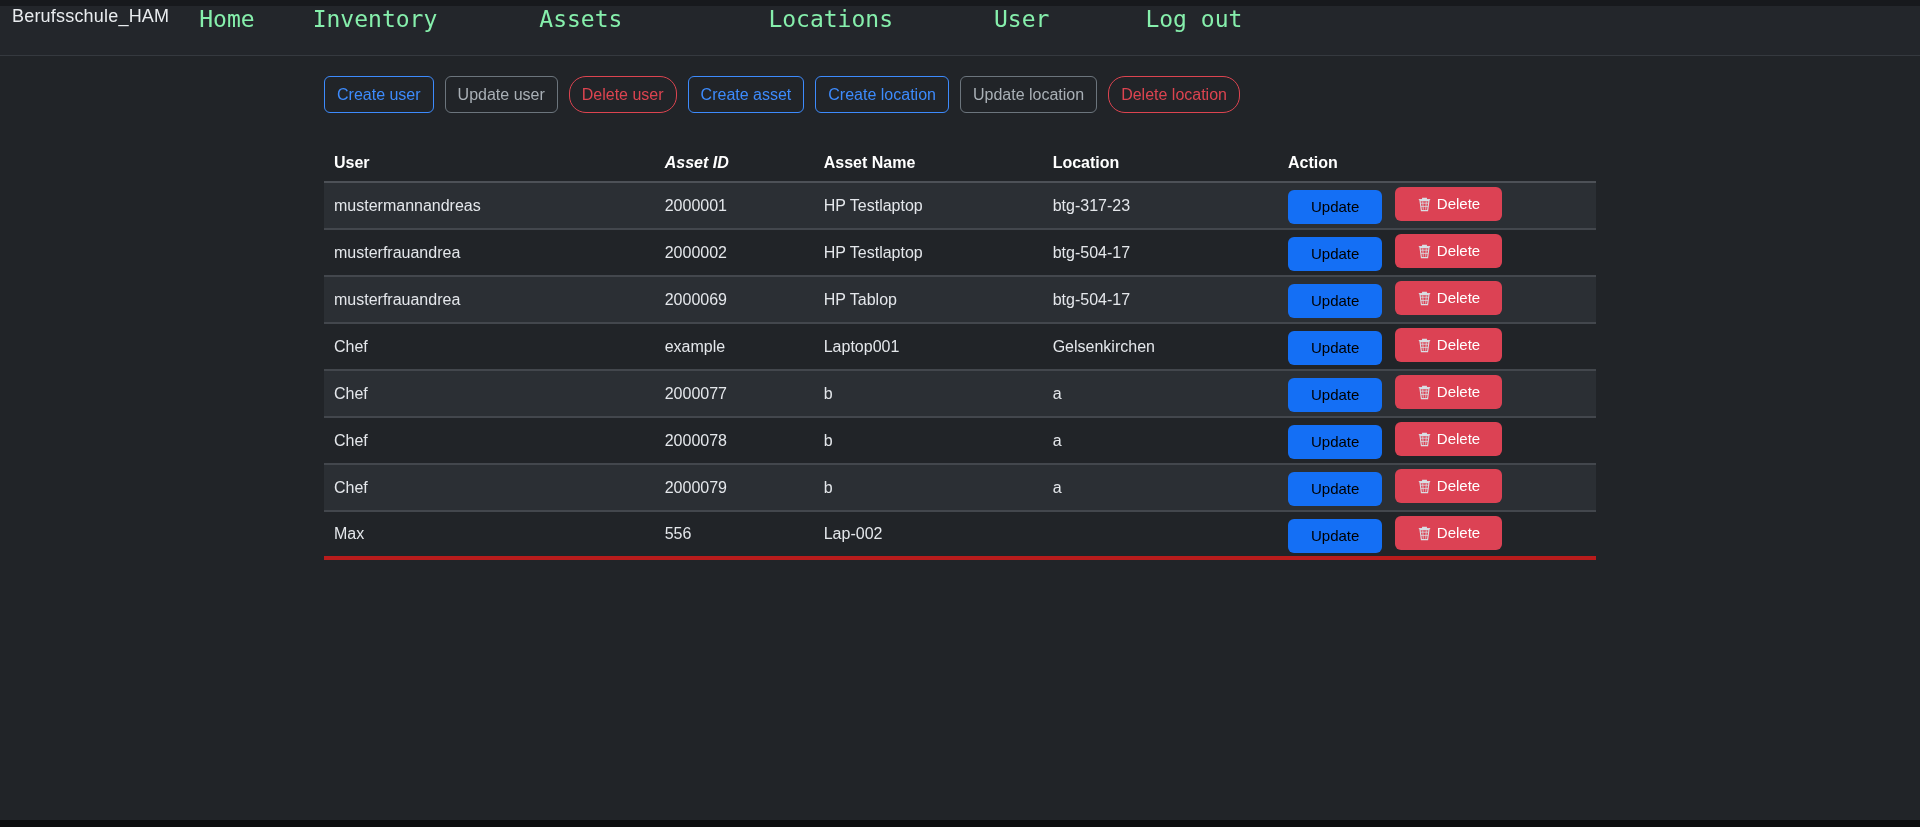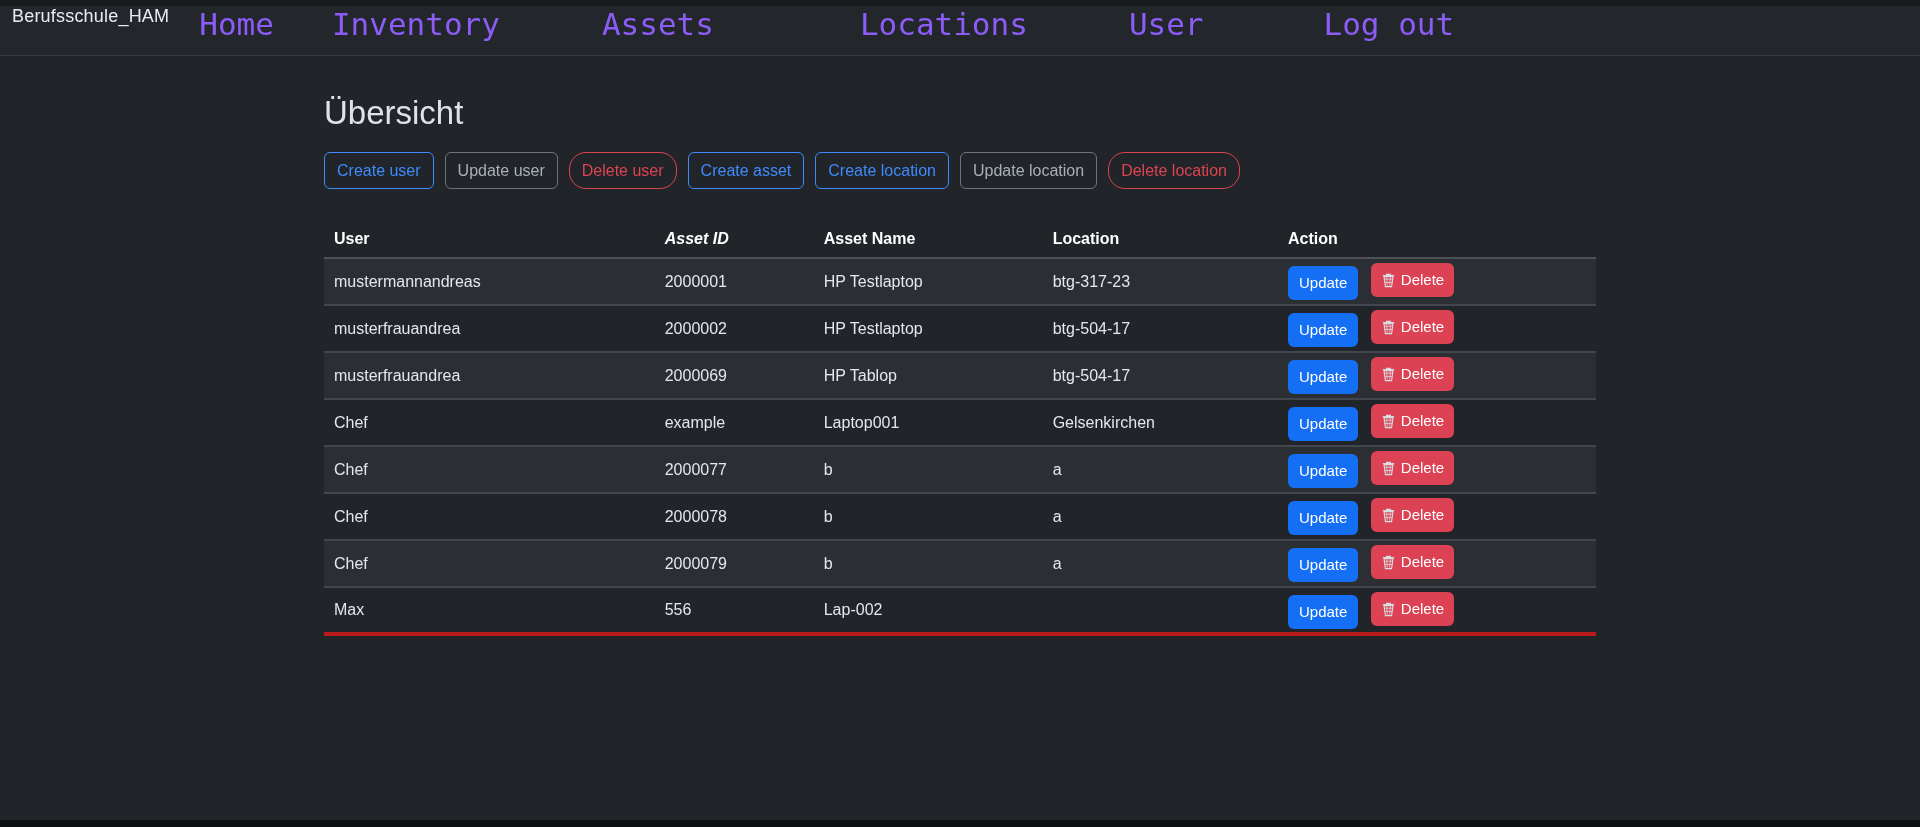--- a/index.html
+++ b/index.html
@@ -25,32 +25,32 @@
   }
   .brand {
     font-size: 18px;
     color: #e9ecef;
     letter-spacing: .2px;
     cursor: pointer;
   }
   .nav-links { display: flex; align-items: center; }
   .nav-link {
     font-family: "DejaVu Sans Mono", monospace;
-    font-size: 31px;
-    color: #8b5cf6;
+    font-size: 23px;
+    color: #86efac;
     text-decoration: none;
     cursor: pointer;
     white-space: nowrap;
   }
   .nav-link:nth-child(1) { margin-left: 30px; }
   .nav-link:nth-child(2) { margin-left: 58px; }
   .nav-link:nth-child(3) { margin-left: 102px; }
   .nav-link:nth-child(4) { margin-left: 146px; }
   .nav-link:nth-child(5) { margin-left: 101px; }
-  .nav-link:nth-child(6) { margin-left: 120px; }
+  .nav-link:nth-child(6) { margin-left: 96px; }
 
   
   .container {
     max-width: 1320px;
     margin: 0 auto;
     padding: 0 24px;
   }
   .page-title {
     margin-top: 38px;
     font-size: 33px;
@@ -99,29 +99,29 @@
   .asset-table tbody tr:last-child td   { border-bottom: 4px solid #b91c1c; }
   .col-user     { width: 26%; }
   .col-assetid  { width: 12.5%; font-style: italic; }
   .col-assetname{ width: 18%; }
   .col-location { width: 18.5%; }
   .col-action   { width: 25%; }
 
   
   .btn-update {
     background: var(--primary);
-    color: #ffffff;
+    color: #000000;
     font-size: 15px;
-    padding: 5px 10px;
+    padding: 5px 22px;
   }
   .btn-delete {
     background: var(--danger);
     color: #fff;
     font-size: 15px;
-    padding: 5px 9px;
+    padding: 5px 21px;
     margin-left: 8px;
     display: inline-flex;
     align-items: center;
     gap: 5px;
   }
   .trash { display: inline-flex; }
   .trash svg { display: block; }
 </style>
 </head>
 <body>
@@ -134,21 +134,20 @@
       <a class="nav-link">Home</a>
       <a class="nav-link">Inventory</a>
       <a class="nav-link">Assets</a>
       <a class="nav-link">Locations</a>
       <a class="nav-link">User</a>
       <a class="nav-link">Log out</a>
     </div>
 </nav>
 
 <main class="container">
-  <h2 class="page-title">Übersicht</h2>
 
   <div class="toolbar">
       <button class="btn btn-outline-primary">Create user</button>
       <button class="btn btn-outline-secondary">Update user</button>
       <button class="btn btn-outline-danger">Delete user</button>
       <button class="btn btn-outline-primary">Create asset</button>
       <button class="btn btn-outline-primary">Create location</button>
       <button class="btn btn-outline-secondary">Update location</button>
       <button class="btn btn-outline-danger">Delete location</button>
     </div>

